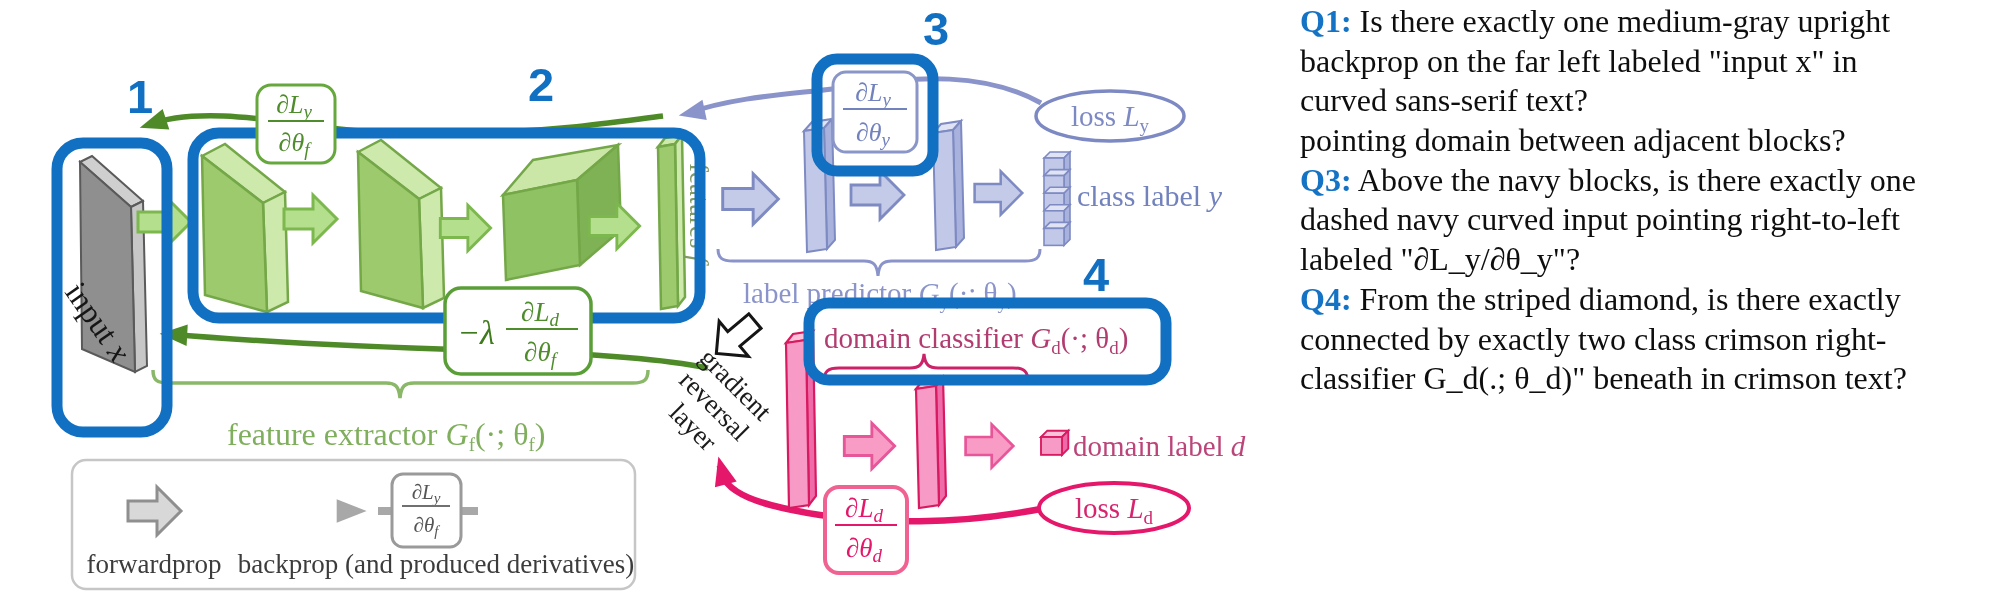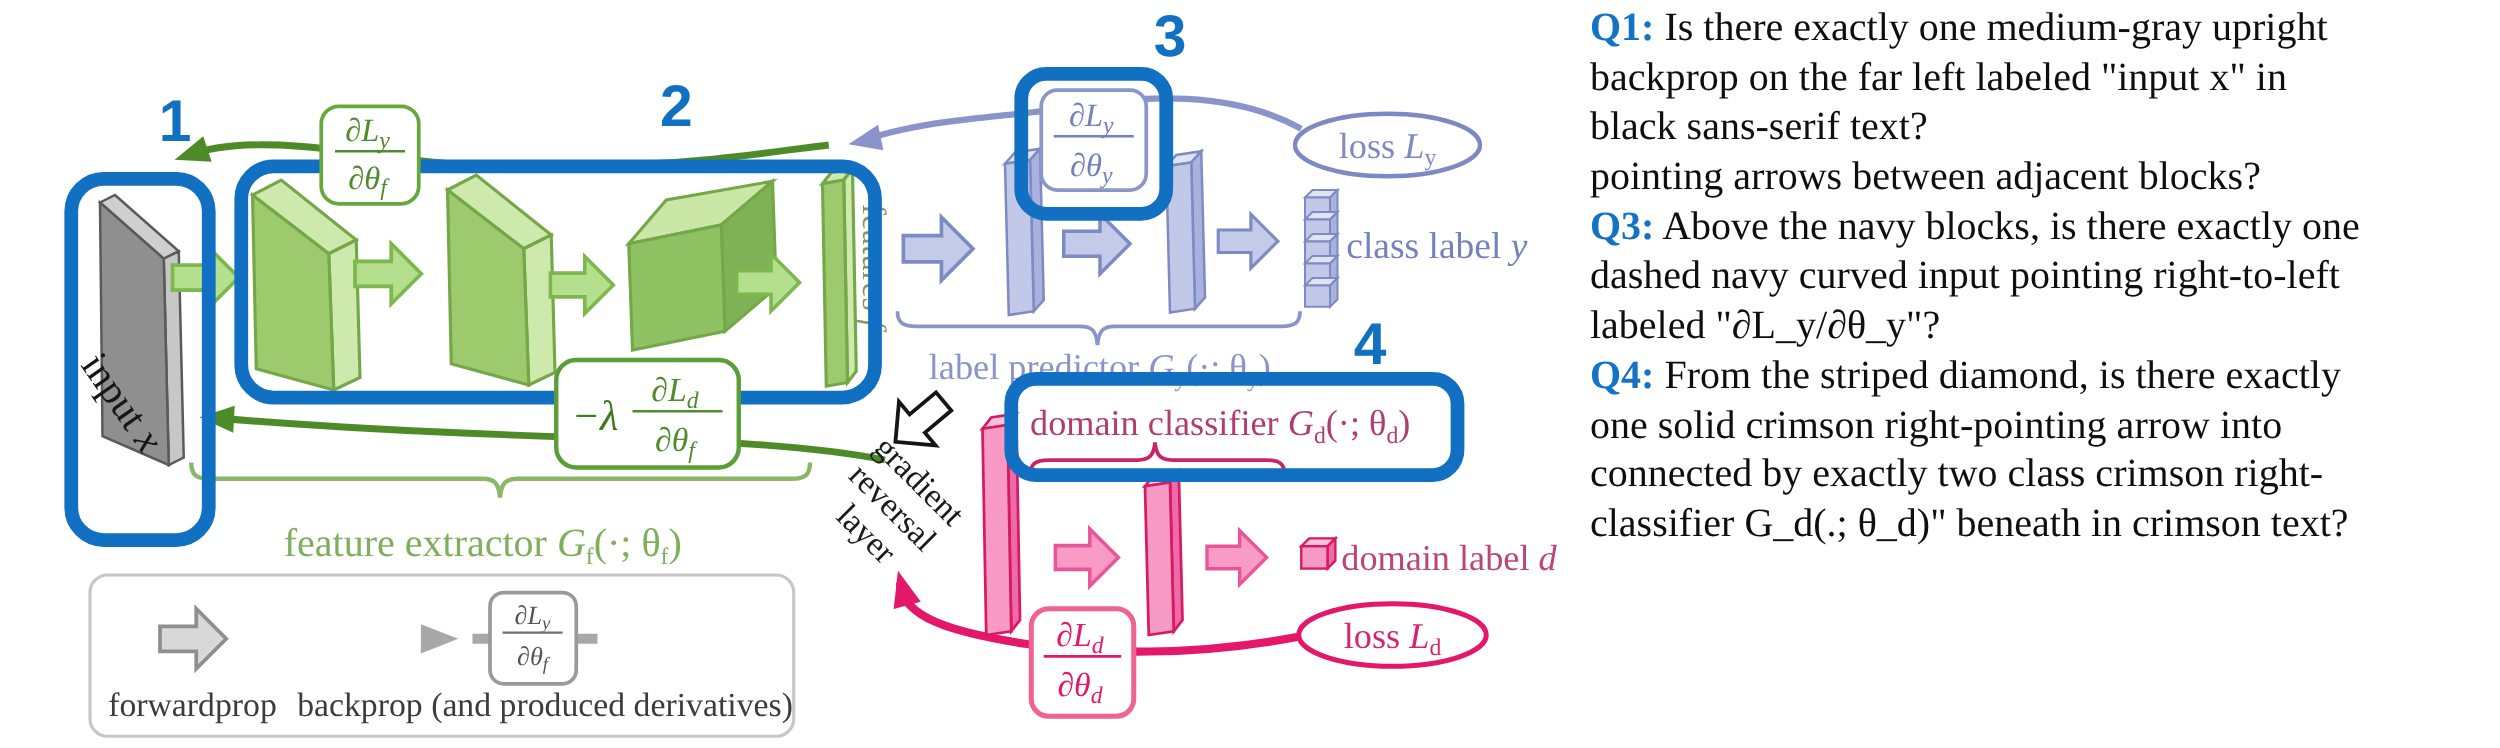--- a/index.html
+++ b/index.html
@@ -3,21 +3,21 @@
 <meta charset="utf-8">
 <style>
   html,body{margin:0;padding:0;background:#fff;}
   #stage{position:relative;width:2000px;height:598px;background:#fff;overflow:hidden;
          font-family:"Liberation Serif","DejaVu Serif",serif;}
   #diagram{position:absolute;left:0;top:0;}
   svg text{font-family:"Liberation Serif","DejaVu Serif",serif;}
   .numlbl{font-family:"Liberation Sans","DejaVu Sans",sans-serif;font-weight:700;font-size:47px;fill:#1170c1;}
   .it{font-style:italic;}
   .sub{font-size:19px;}
-  .questions{position:absolute;left:1272px;top:2px;width:680px;
+  .questions{position:absolute;left:1300px;top:2px;width:680px;
              font-size:32px;line-height:39.7px;color:#0e0e0e;}
   .qline{height:39.7px;white-space:nowrap;}
   .qprefix{font-weight:700;color:#1573c6;}
 </style>
 </head>
 <body>
 
 <div id="stage">
 
 <svg id="diagram" width="1310" height="598" viewBox="0 0 1310 598">
@@ -200,24 +200,23 @@
       <text x="426" y="532" text-anchor="middle" font-size="21" class="it" fill="#555555"><tspan>∂θ</tspan><tspan dy="4" font-size="15">f</tspan></text>
     </g>
     <text x="154" y="573" text-anchor="middle" font-size="27" fill="#3c3c3c">forwardprop</text>
     <text x="436" y="573" text-anchor="middle" font-size="27" fill="#3c3c3c">backprop (and produced derivatives)</text>
   </g>
 </svg>
 
 <div class="questions">
   <div class="qline"><span class="qprefix">Q1:</span><span> Is there exactly one medium-gray upright</span></div>
   <div class="qline">backprop on the far left labeled "input x" in</div>
-  <div class="qline">black sans-serif text?</div>
-  <div class="qline">pointing arrows between adjacent blocks?</div>
+  <div class="qline">curved sans-serif text?</div>
+  <div class="qline">pointing domain between adjacent blocks?</div>
   <div class="qline"><span class="qprefix">Q3:</span><span> Above the navy blocks, is there exactly one</span></div>
   <div class="qline">dashed navy curved input pointing right-to-left</div>
   <div class="qline">labeled "∂L_y/∂θ_y"?</div>
   <div class="qline"><span class="qprefix">Q4:</span><span> From the striped diamond, is there exactly</span></div>
-  <div class="qline">one solid crimson right-pointing arrow into</div>
   <div class="qline">connected by exactly two class crimson right-</div>
   <div class="qline">classifier G_d(.; θ_d)" beneath in crimson text?</div>
 </div>
 
 </div>
 
 </body></html>

